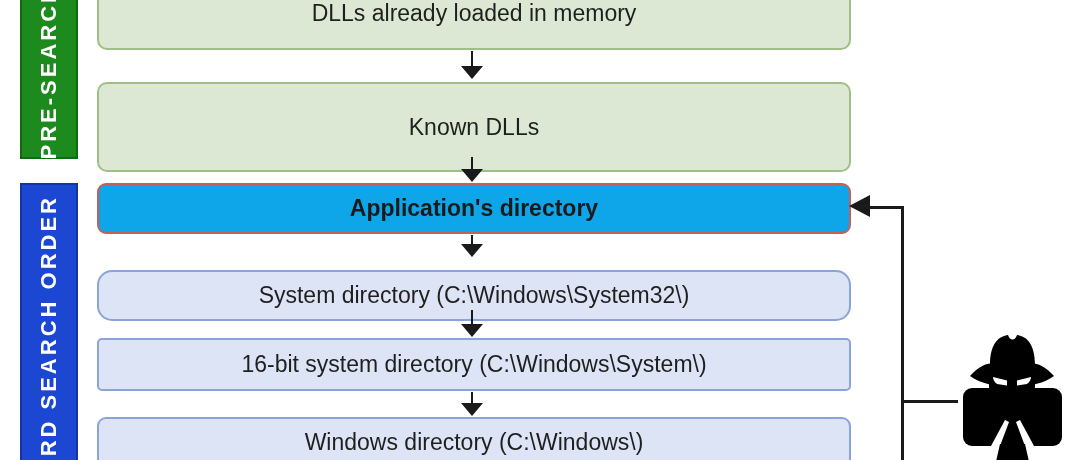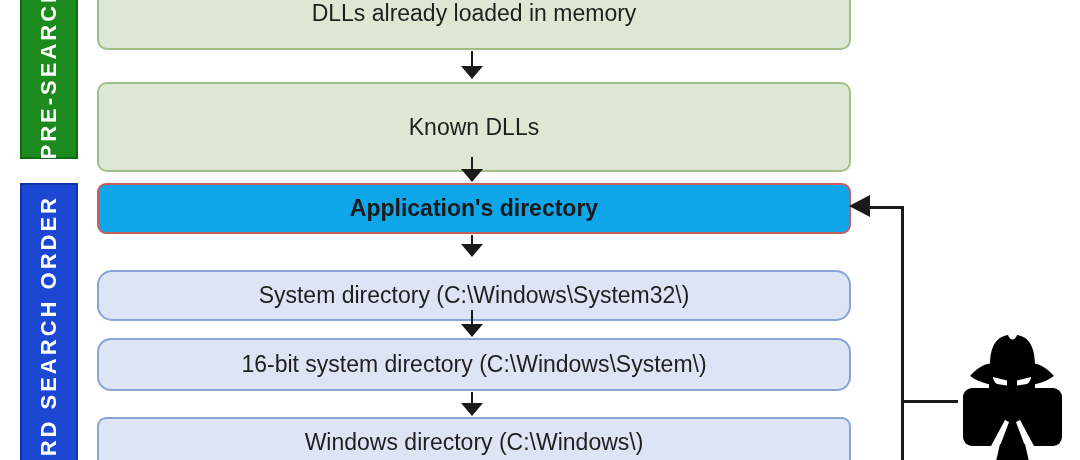--- a/index.html
+++ b/index.html
@@ -31,21 +31,21 @@
     font-size:23px;color:#1f1f1f;
     border-radius:10px;
   }
   .fbox.green{background:#dce8d3;border:2px solid #a0bf86;}
   .fbox.red{background:#0ea5e9;border:2px solid #c2605c;font-weight:bold;color:#1a1a1a;}
   .fbox.blue{background:#dce4f5;border:2px solid #8ba4d8;}
   .b1{top:-24px;height:74px;}
   .b2{top:82px;height:90px;}
   .b3{top:183px;height:51px;border-radius:9px;}
   .b4{top:264px;height:51px;border-radius:15px;margin-top:6px;}
-  .b5{top:338px;height:53px;border-radius:14px;}
+  .b5{top:338px;height:53px;border-radius:5px;}
   .b6{top:417px;height:51px;border-radius:9px;}
   
   .down-arrow{position:absolute;left:461px;width:22px;}
   .down-arrow .shaft{
     position:absolute;left:9.75px;top:0;width:2.5px;
     height:calc(100% - 11px);background:#1a1a1a;
   }
   .down-arrow .head{
     position:absolute;left:0;bottom:0;width:0;height:0;
     border-left:11px solid transparent;border-right:11px solid transparent;

